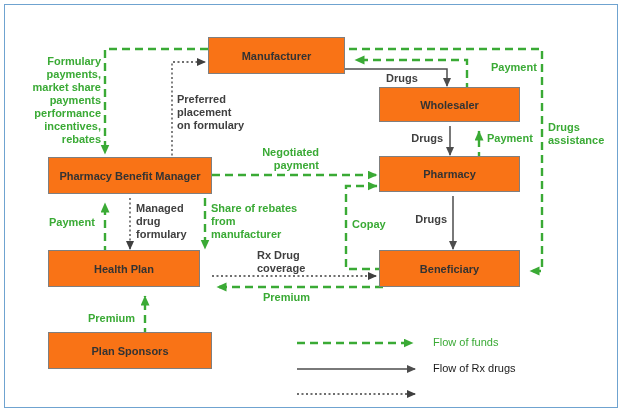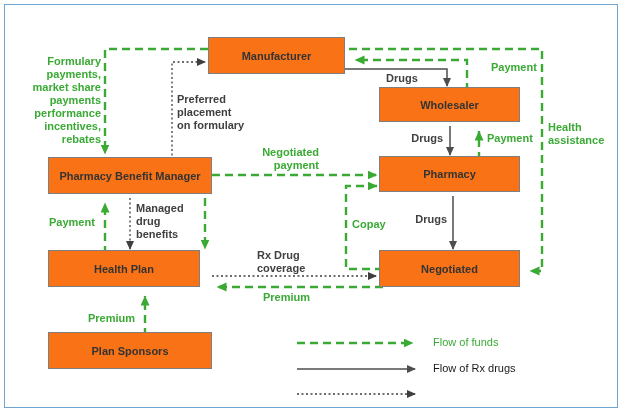--- a/index.html
+++ b/index.html
@@ -61,36 +61,37 @@
         <path d="M 125 193 V 244" marker-end="url(#aDot)"></path>
         <path d="M 207 271 H 371" marker-end="url(#aDot)"></path>
         <path d="M 292 389 H 410" marker-end="url(#aDot)"></path>
       </g>
     </svg>
 
     <div class="node" style="left:203px;top:32px;width:137px;height:37px;">Manufacturer</div>
     <div class="node" style="left:374px;top:82px;width:141px;height:35px;">Wholesaler</div>
     <div class="node" style="left:374px;top:151px;width:141px;height:36px;">Pharmacy</div>
     <div class="node" style="left:43px;top:152px;width:164px;height:37px;">Pharmacy Benefit Manager</div>
-    <div class="node" style="left:374px;top:245px;width:141px;height:37px;">Negotiated</div>
+    <div class="node" style="left:374px;top:245px;width:141px;height:37px;">Beneficiary</div>
     <div class="node" style="left:43px;top:245px;width:152px;height:37px;">Health Plan</div>
     <div class="node" style="left:43px;top:327px;width:164px;height:37px;">Plan Sponsors</div>
 
     <div class="lbl green center" style="left:12px;top:50px;width:84px;">Formulary payments, market share payments performance incentives, rebates</div>
     <div class="lbl dark" style="left:172px;top:88px;width:70px;">Preferred placement on formulary</div>
     <div class="lbl dark" style="left:381px;top:67px;width:44px;">Drugs</div>
     <div class="lbl green" style="left:486px;top:56px;width:54px;">Payment</div>
     <div class="lbl dark right" style="left:396px;top:127px;width:42px;">Drugs</div>
     <div class="lbl green" style="left:482px;top:127px;width:54px;">Payment</div>
-    <div class="lbl green" style="left:543px;top:116px;width:62px;">Health assistance</div>
+    <div class="lbl green" style="left:543px;top:116px;width:62px;">Drugs assistance</div>
     <div class="lbl green center" style="left:240px;top:141px;width:74px;">Negotiated payment</div>
     <div class="lbl dark right" style="left:402px;top:208px;width:40px;">Drugs</div>
     <div class="lbl green" style="left:347px;top:213px;width:42px;">Copay</div>
     <div class="lbl green" style="left:44px;top:211px;width:54px;">Payment</div>
-    <div class="lbl dark" style="left:131px;top:197px;width:56px;">Managed drug benefits</div>
+    <div class="lbl dark" style="left:131px;top:197px;width:56px;">Managed drug formulary</div>
+    <div class="lbl green" style="left:206px;top:197px;width:88px;">Share of rebates from manufacturer</div>
     <div class="lbl dark" style="left:252px;top:244px;width:56px;">Rx Drug coverage</div>
     <div class="lbl green" style="left:258px;top:286px;width:58px;">Premium</div>
     <div class="lbl green" style="left:83px;top:307px;width:56px;">Premium</div>
 
     <div class="legend-lbl" style="left:428px;top:331px;color:#3aaa35;">Flow of funds</div>
     <div class="legend-lbl" style="left:428px;top:357px;">Flow of Rx drugs</div>
     <div class="legend-lbl" style="left:404px;top:382px;margin-top:34px;">Services</div>
 
   </div>
 </div>

